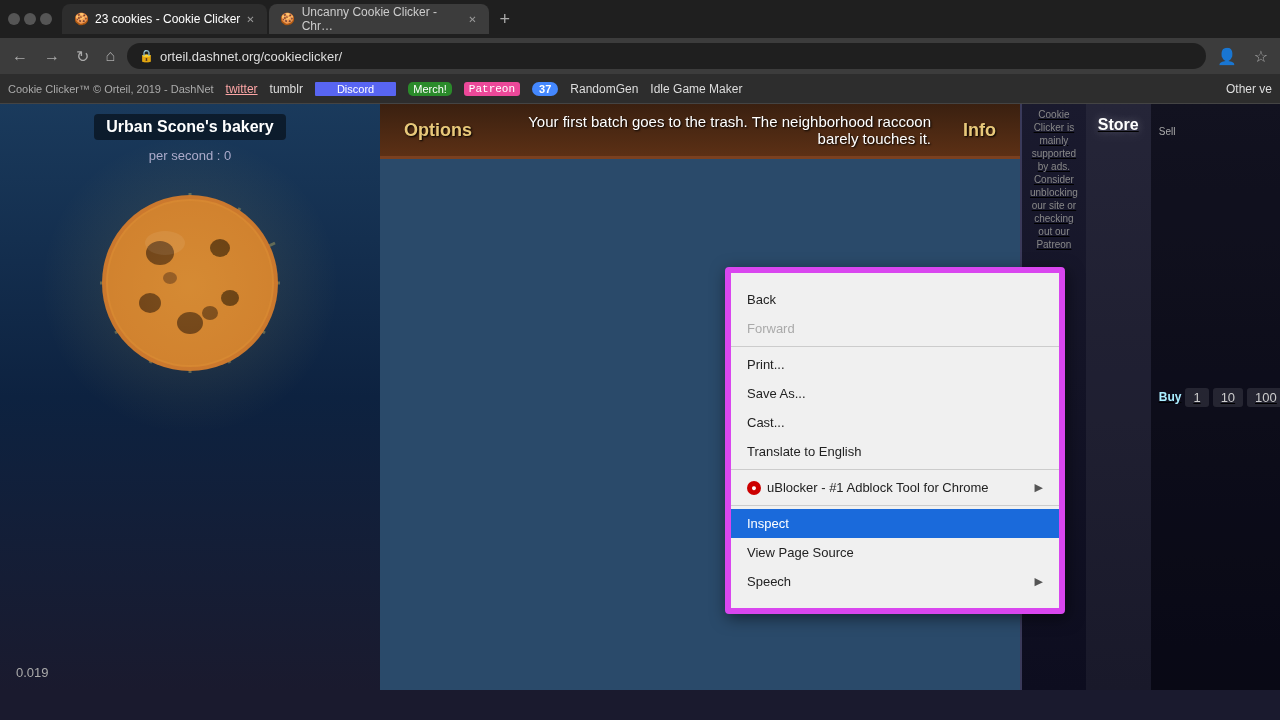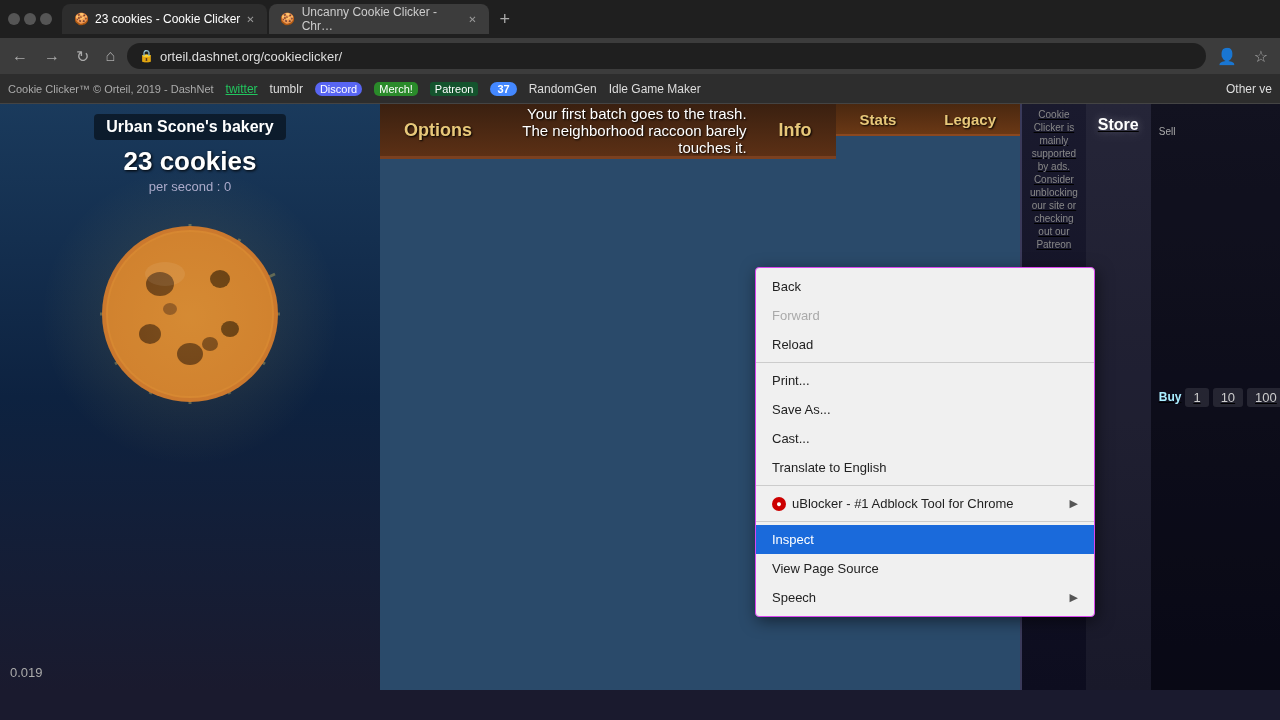--- a/index.html
+++ b/index.html
@@ -175,21 +175,21 @@
     .cookie-img {
       width: 200px;
       height: 200px;
       cursor: pointer;
       border-radius: 50%;
     }
 
     .fps-counter {
       position: absolute;
       bottom: 10px;
-      left: 10px;
+      left: 16px;
       color: #aaa;
       font-size: 13px;
     }
 
     
     .middle-panel {
       flex: 1;
       background: #2a4a6a;
       display: flex;
       flex-direction: row;
@@ -340,29 +340,29 @@
       font-size: 20px;
       margin-right: 8px;
     }
 
     .store-item-label { color: #777; font-size: 13px; }
     .store-item-price { color: #888; font-size: 11px; }
 
     
     .context-menu {
       position: absolute;
-      left: 755px;
+      left: 725px;
       top: 267px;
       width: 340px;
       background: #f0f0f0;
-      border: 1px solid #d946ef;
+      border: 6px solid #d946ef;
       border-radius: 4px;
       box-shadow: 2px 4px 16px rgba(0,0,0,0.5);
       z-index: 100;
-      padding: 4px 0;
+      padding: 12px 0;
       font-size: 13px;
     }
 
     .ctx-item {
       padding: 7px 16px;
       cursor: pointer;
       color: #222;
       display: flex;
       align-items: center;
       justify-content: space-between;
@@ -381,40 +381,41 @@
       justify-content: center;
       color: #fff;
       font-size: 9px;
       font-weight: bold;
       margin-right: 6px;
     }
 
     
     .discord-badge {
       background: #5865F2;
-      border-radius: 7px;
-      padding: 1px 5px;
+      border-radius: 1px;
+      padding: 1px 22px;
       color: #fff;
       font-size: 11px;
     }
 
     .merch-badge {
       background: #2a8a2a;
       border-radius: 5px;
       padding: 1px 5px;
       color: #fff;
       font-size: 11px;
     }
 
     .patreon-badge {
-      background: #14532d;
+      background: #ec4899;
       border-radius: 3px;
       padding: 1px 5px;
       color: #fff;
       font-size: 11px;
+      font-family: Liberation Mono, monospace;
     }
 
     .count-badge {
       background: #4488ff;
       border-radius: 10px;
       padding: 1px 7px;
       color: #fff;
       font-size: 11px;
       font-weight: bold;
     }
@@ -466,37 +467,36 @@
     <div class="url-box">
       <span class="url-icon">🔒</span>
       <span>orteil.dashnet.org/cookieclicker/</span>
     </div>
     <span class="nav-btn">👤</span>
     <span class="nav-btn">☆</span>
   </div>
 
   <div class="bookmark-bar">
     <span style="color:#aaa; font-size:11px;">Cookie Clicker™ © Orteil, 2019 - DashNet</span>
-    <span class="bm-item" style="color:#22c55e;text-decoration:underline;">twitter</span>
+    <span class="bm-item" style="color:#fca5a5;text-decoration:underline;">twitter</span>
     <span class="bm-item">tumblr</span>
     <span class="discord-badge bm-item">Discord</span>
     <span class="merch-badge bm-item">Merch!</span>
     <span class="patreon-badge bm-item">Patreon</span>
     <span class="count-badge bm-item">37</span>
     <span class="bm-item">RandomGen</span>
     <span class="bm-item">Idle Game Maker</span>
     <span style="margin-left:auto;">Other ve</span>
   </div>
 </div>
 
 <div class="game-container">
 
   <div class="left-panel">
     <div class="bakery-name">Urban Scone's bakery</div>
-    <div class="cookie-count">23 cookies</div>
     <div class="per-second">per second : 0</div>
 
     <div class="cookie-wrapper">
       <div class="sunburst"></div>
       
       <svg class="cookie-img" viewBox="0 0 200 200" xmlns="http://www.w3.org/2000/svg">
 
         <g opacity="0.3">
           <line x1="100" y1="10" x2="100" y2="30" stroke="#ffe066" stroke-width="3"></line>
           <line x1="150" y1="25" x2="140" y2="42" stroke="#ffe066" stroke-width="3"></line>
@@ -534,25 +534,20 @@
     </div>
   </div>
 
   <div class="middle-panel">
     <div class="top-bar">
       <div class="top-btn">Options</div>
       <div class="message-area">Your first batch goes to the trash. The neighborhood raccoon barely touches it.</div>
       <div class="top-btn">Info</div>
     </div>
 
-    <div style="display:flex; background: linear-gradient(180deg,#4a2810 0%,#6a3815 100%); height:32px; border-bottom:2px solid #8a4820;">
-      <div class="top-btn" style="font-size:15px;">Stats</div>
-      <div style="flex:1;"></div>
-      <div class="top-btn" style="font-size:15px;">Legacy</div>
-    </div>
 
     <div class="main-game-area">
       <div class="scroll-track">
         <div class="scroll-thumb"></div>
       </div>
     </div>
   </div>
 
   <div class="right-panel">
 
@@ -598,23 +593,20 @@
   </div>
 </div>
 
 <div class="context-menu">
   <div class="ctx-item">
     <span>Back</span>
   </div>
   <div class="ctx-item disabled">
     <span>Forward</span>
   </div>
-  <div class="ctx-item">
-    <span>Reload</span>
-  </div>
   <div class="ctx-separator"></div>
   <div class="ctx-item">
     <span>Print...</span>
   </div>
   <div class="ctx-item">
     <span>Save As...</span>
   </div>
   <div class="ctx-item">
     <span>Cast...</span>
   </div>

